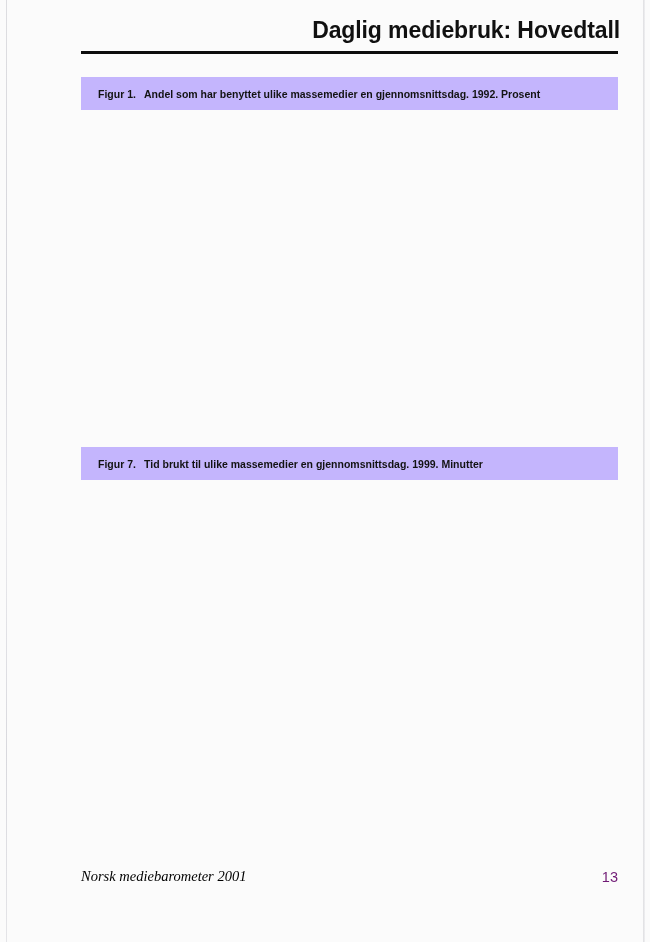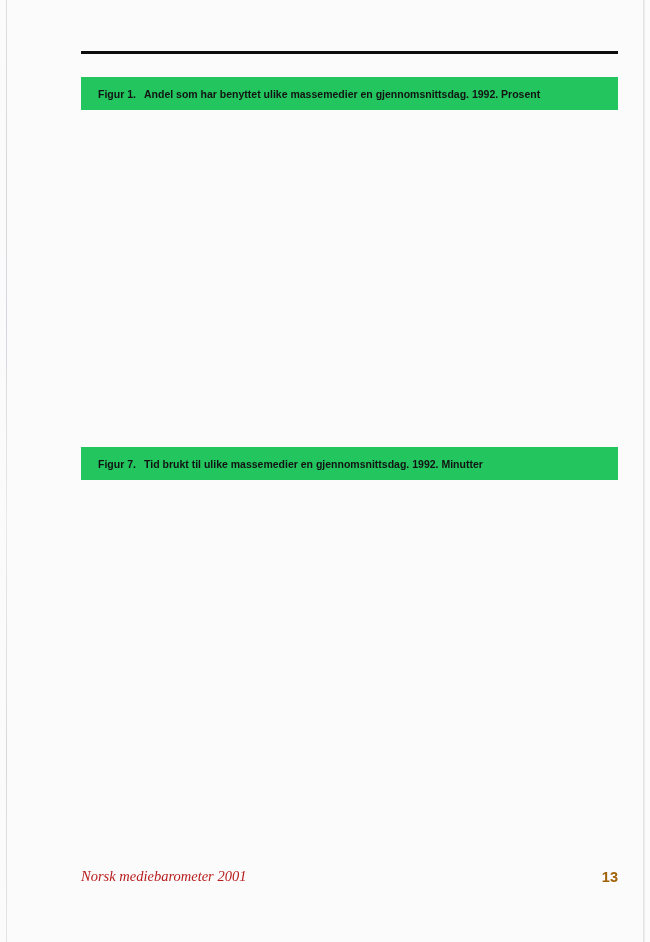--- a/index.html
+++ b/index.html
@@ -15,54 +15,55 @@
 
   .doc-title{position:absolute;left:0;top:17px;width:620px;text-align:right;
      font-size:23px;font-weight:bold;letter-spacing:-0.1px;color:#101010;
      font-family:"Liberation Sans",sans-serif;}
 
   .title-rule{position:absolute;left:81px;top:51px;width:537px;height:3px;background:#0d0d0d;}
 
   .fig{position:absolute;left:0;width:650px;}
   #fig1{top:77px;}
   #fig2{top:447px;}
-  .caption{position:absolute;left:81px;top:0;width:537px;height:33px;background:#22c55e;
+  .caption{position:absolute;left:81px;top:0;width:537px;height:33px;background:#c4b5fd;
      font-size:10.5px;font-weight:bold;color:#131313;}
   .plotwrap{position:absolute;left:0;top:33px;width:650px;height:305px;}
   .cap-num{position:absolute;left:17px;top:11px;white-space:nowrap;}
   .cap-txt{position:absolute;left:63px;top:11px;white-space:nowrap;}
 
   .footer{position:absolute;left:0;top:868px;width:650px;height:30px;}
   .footer-text{position:absolute;left:81px;top:0px;font-family:"Liberation Serif",serif;
-      font-style:italic;font-size:14.5px;color:#b91c1c;}
+      font-style:italic;font-size:14.5px;color:#000000;}
   .footer-page{position:absolute;left:0;top:1px;width:618px;text-align:right;
-      font-size:14.5px;font-weight:bold;color:#a16207;}
+      font-size:14.5px;font-weight:normal;color:#701a75;}
 </style>
 </head>
 <body>
 
 <div class="page">
 
   <div class="scanline-left"></div>
   <div class="scanline-right"></div>
 
+  <div class="doc-title">Daglig mediebruk: Hovedtall</div>
   <div class="title-rule"></div>
 
   <div class="fig" id="fig1">
     <div class="caption">
       <span class="cap-num">Figur 1.</span>
       <span class="cap-txt">Andel som har benyttet ulike massemedier en gjennomsnittsdag. 1992. Prosent</span>
     </div>
     <div class="plotwrap"></div>
   </div>
 
   <div class="fig" id="fig2">
     <div class="caption">
       <span class="cap-num">Figur 7.</span>
-      <span class="cap-txt">Tid brukt til ulike massemedier en gjennomsnittsdag. 1992. Minutter</span>
+      <span class="cap-txt">Tid brukt til ulike massemedier en gjennomsnittsdag. 1999. Minutter</span>
     </div>
     <div class="plotwrap"></div>
   </div>
 
   <div class="footer">
     <div class="footer-text">Norsk mediebarometer 2001</div>
     <div class="footer-page">13</div>
   </div>
 </div>
 

